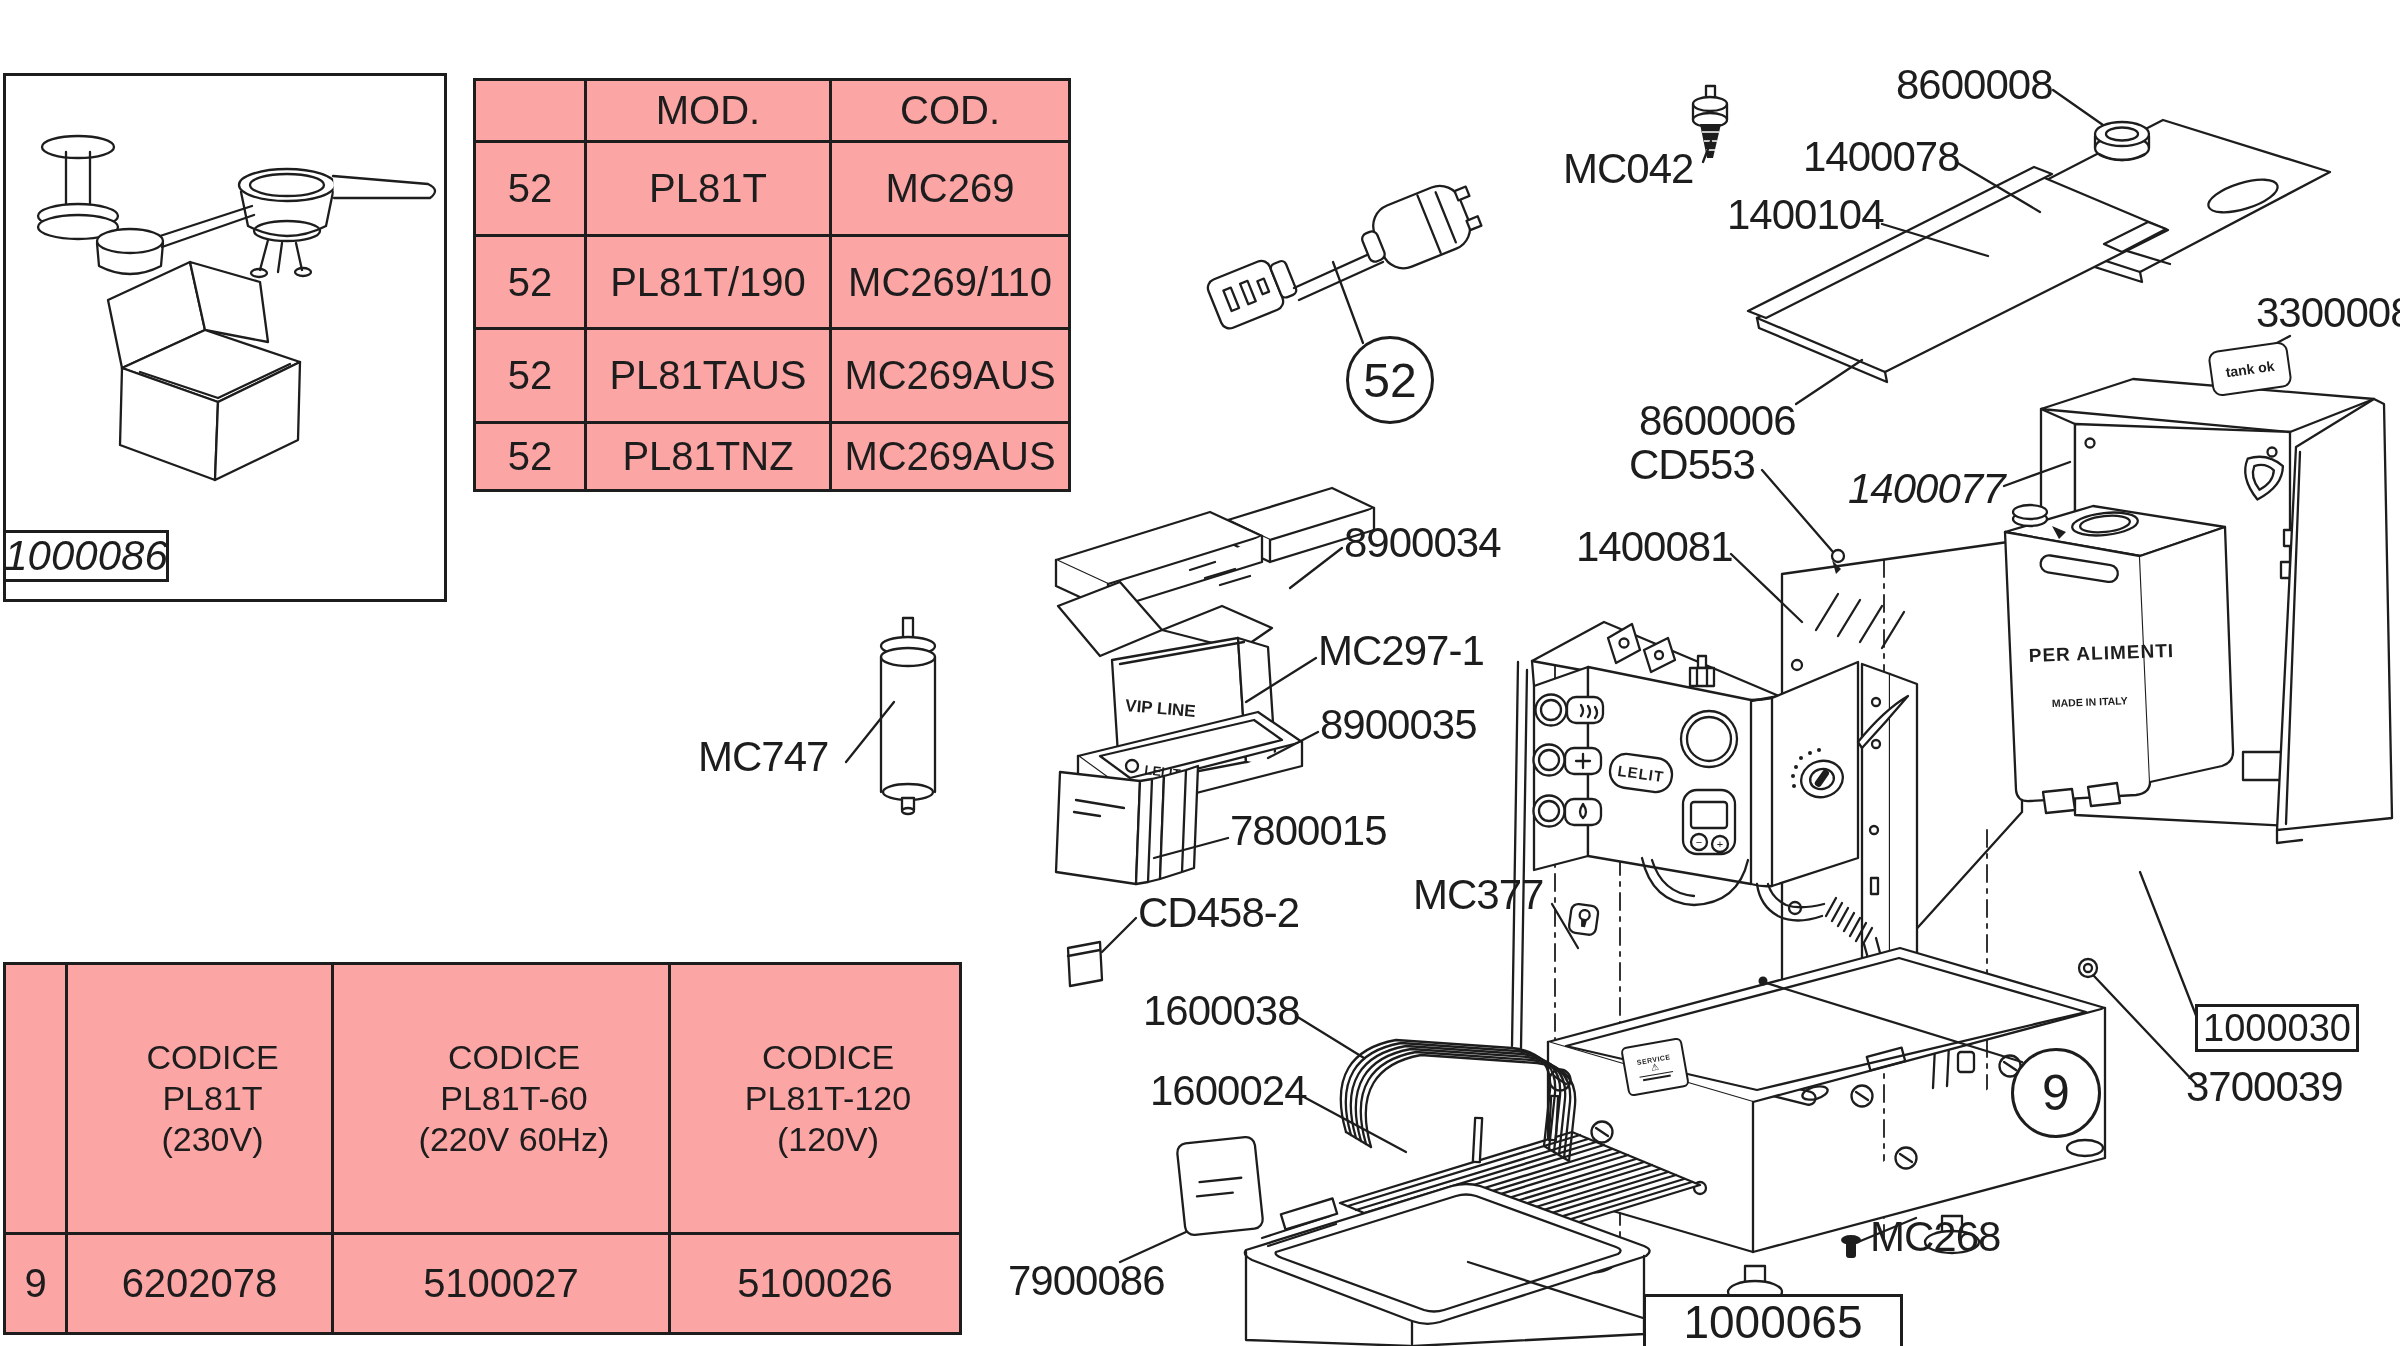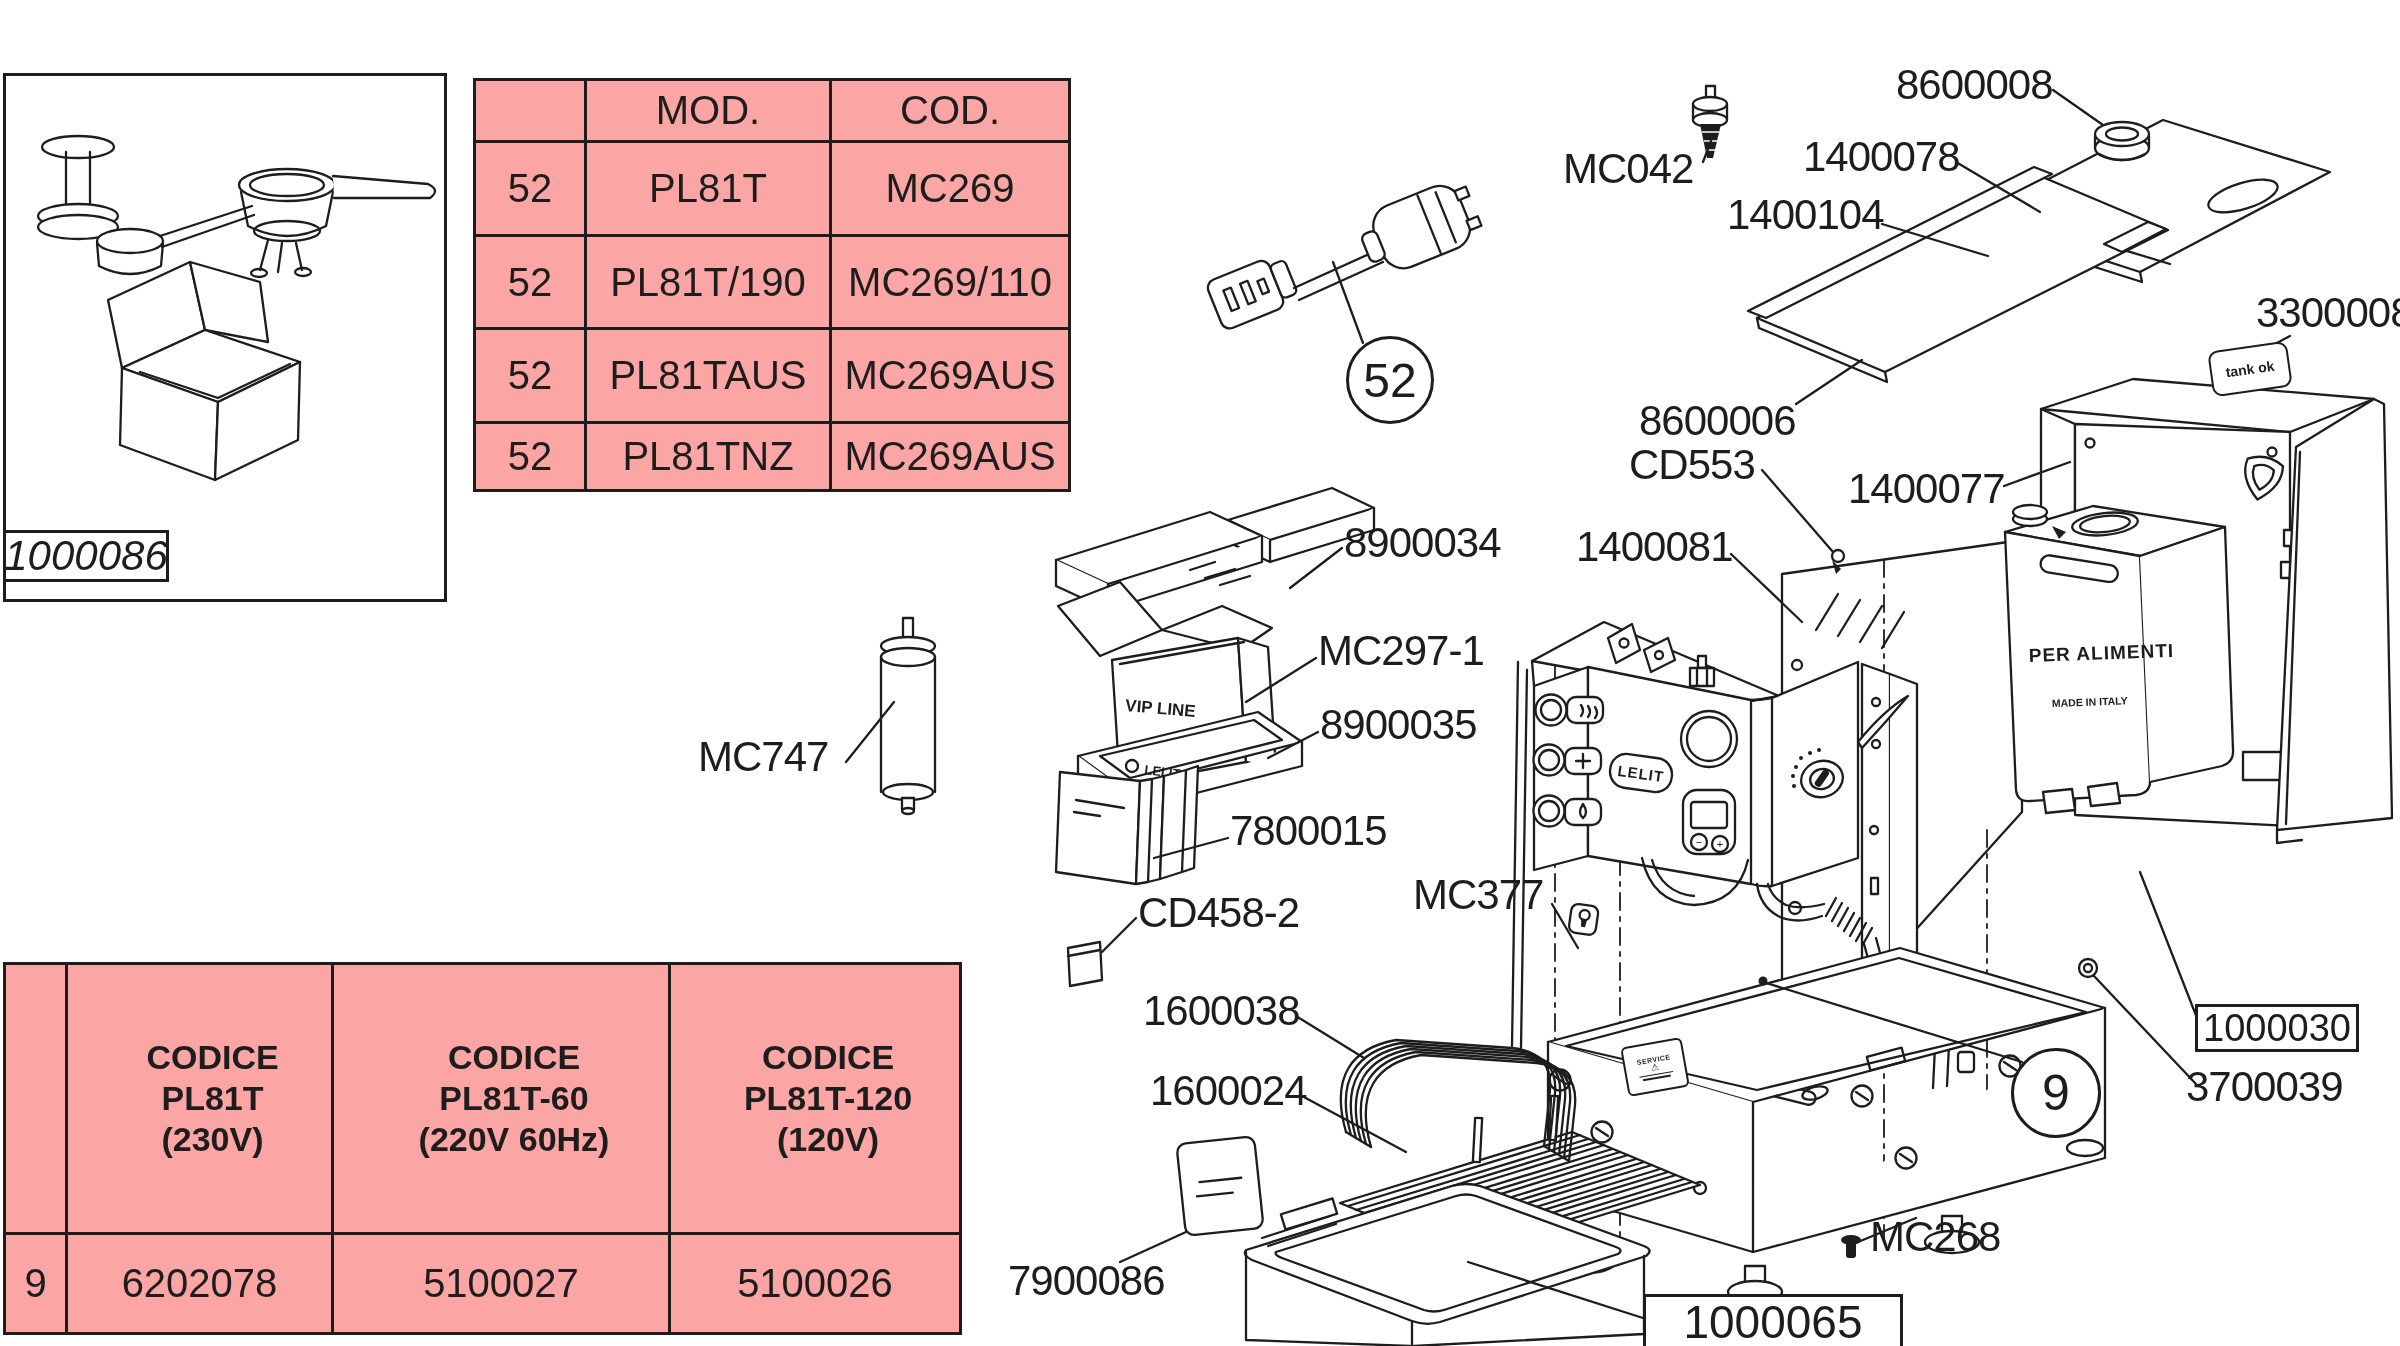--- a/index.html
+++ b/index.html
@@ -13,21 +13,21 @@
   .dash{stroke-dasharray:17 7 4 7;stroke-width:1.8;}
   .lbl{position:absolute;font-size:42px;letter-spacing:-1px;white-space:nowrap;line-height:1;}
   .boxlbl{position:absolute;border:3px solid #1d1d1d;display:flex;align-items:center;justify-content:center;background:#fff;}
   .circ{position:absolute;border:3px solid #1d1d1d;border-radius:50%;display:flex;align-items:center;justify-content:center;background:#fff;}
   .frame{position:absolute;border:3px solid #1d1d1d;}
   table{border-collapse:collapse;position:absolute;table-layout:fixed;background:#fca5a5;}
   th,td{border:3px solid #1d1d1d;text-align:center;vertical-align:middle;font-weight:normal;padding:0;}
   .model-table{left:473px;top:78px;width:595px;}
   .model-table th,.model-table td{font-size:40px;}
   .code-table{left:3px;top:962px;width:958px;}
-  .code-table th{font-size:34px;font-weight:bold;white-space:pre-line;line-height:1.2;padding-left:26px;}
+  .code-table th{font-size:34px;font-weight:normal;white-space:pre-line;line-height:1.2;padding-left:26px;}
   .code-table td{font-size:40px;}
   .sticker{position:absolute;border:2.5px solid #1d1d1d;background:#fff;display:flex;flex-direction:column;align-items:center;justify-content:center;}
   .svgtext{font-family:"Liberation Sans",sans-serif;fill:#1d1d1d;stroke:none;}
 </style>
 </head>
 <body>
 
 <div class="canvas">
 
   <svg class="art" viewBox="0 0 2400 1346">
@@ -497,21 +497,21 @@
   </tbody>
     </table>
 
   <div class="lbl" style="left:1896px;top:64px;">8600008</div>
   <div class="lbl" style="left:1563px;top:148px;">MC042</div>
   <div class="lbl" style="left:1803px;top:136px;">1400078</div>
   <div class="lbl" style="left:1727px;top:194px;">1400104</div>
   <div class="lbl" style="left:1639px;top:400px;">8600006</div>
   <div class="lbl" style="left:2256px;top:292px;">3300008</div>
   <div class="lbl" style="left:1629px;top:444px;">CD553</div>
-  <div class="lbl" style="left:1848px;top:468px;">1400077</div>
+  <div class="lbl" style="left:1848px;top:468px;font-style:italic;">1400077</div>
   <div class="lbl" style="left:1576px;top:526px;">1400081</div>
   <div class="lbl" style="left:1344px;top:522px;">8900034</div>
   <div class="lbl" style="left:1318px;top:630px;">MC297-1</div>
   <div class="lbl" style="left:1320px;top:704px;">8900035</div>
   <div class="lbl" style="left:1230px;top:810px;">7800015</div>
   <div class="lbl" style="left:1138px;top:892px;">CD458-2</div>
   <div class="lbl" style="left:698px;top:736px;">MC747</div>
   <div class="lbl" style="left:1413px;top:874px;">MC377</div>
   <div class="lbl" style="left:1143px;top:990px;">1600038</div>
   <div class="lbl" style="left:1150px;top:1070px;">1600024</div>

